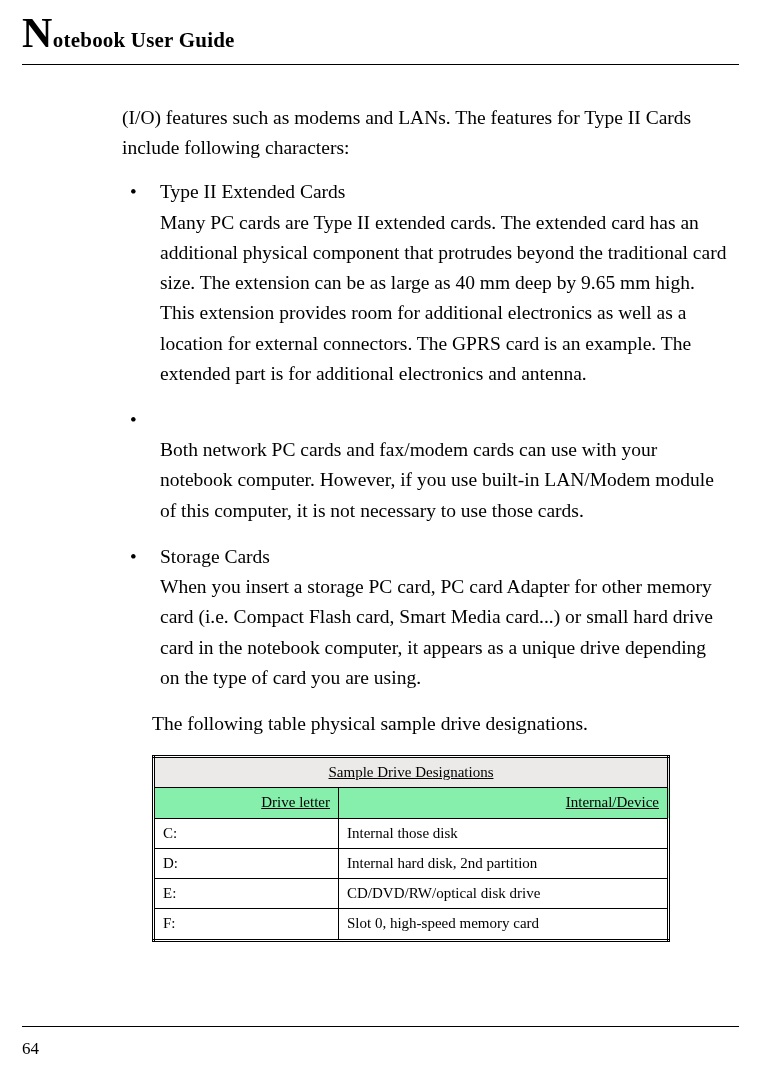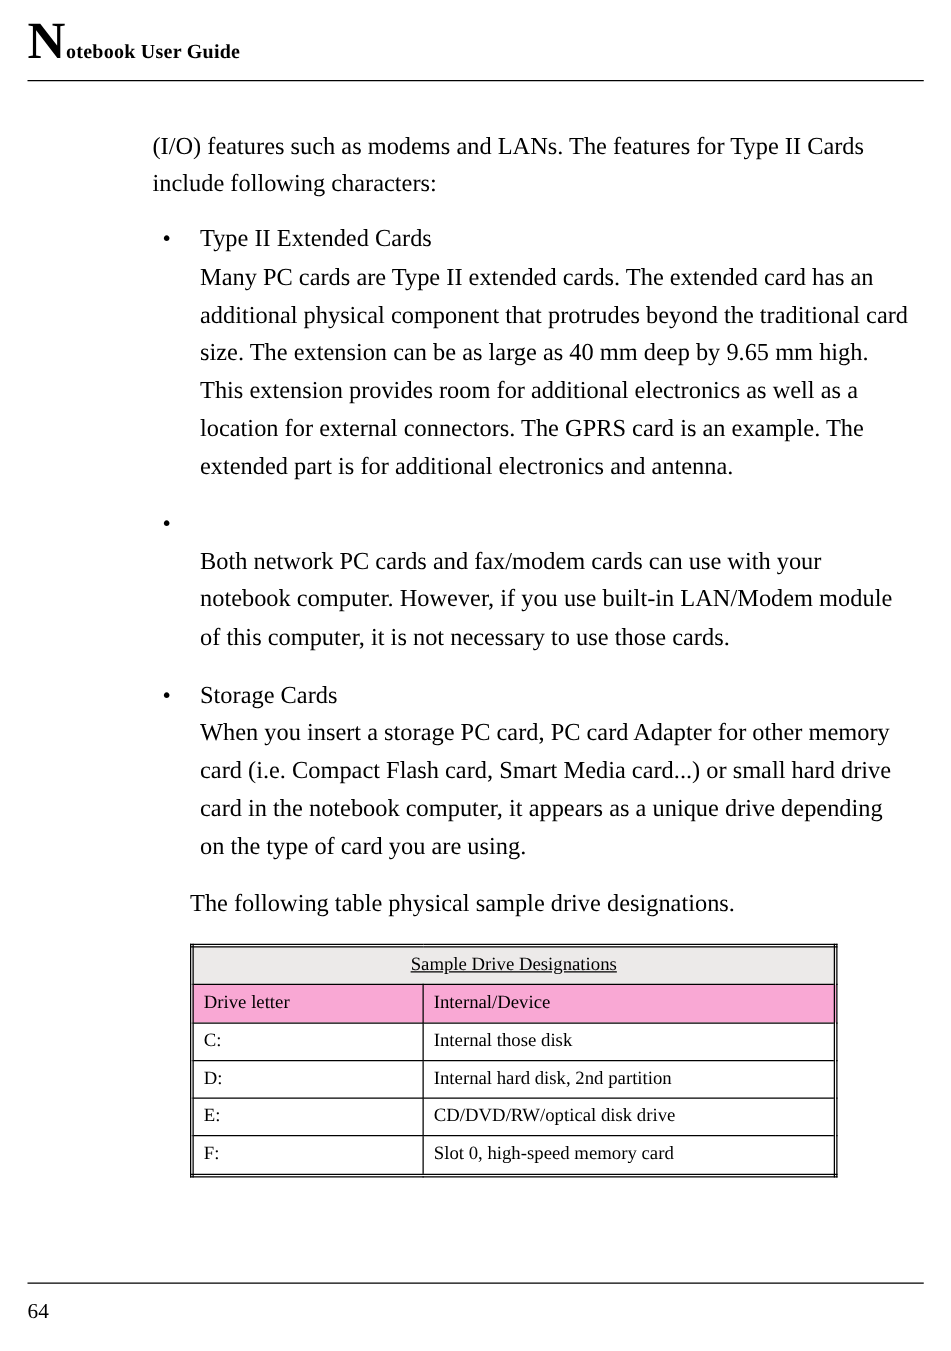--- a/index.html
+++ b/index.html
@@ -23,21 +23,21 @@
       border-bottom: 1.5px solid #000;
       margin-bottom: 38px;
     }
     .big-n {
       font-size: 42px;
       font-weight: bold;
       line-height: 1;
       letter-spacing: 0.5px;
     }
     .header-rest {
-      font-size: 16px;
+      font-size: 21px;
       font-weight: bold;
       letter-spacing: 0.2px;
     }
     .content {
       padding-left: 100px;
       padding-right: 12px;
       font-size: 19.5px;
       line-height: 1.55;
     }
     .intro-para {
@@ -79,22 +79,23 @@
       font-weight: normal;
       text-align: left;
       vertical-align: top;
     }
     table .thead-row td {
       background: #eceae9;
       text-align: center;
       text-decoration: underline;
     }
     table .sub-head td {
-      background: #f9a8d4;
-      text-align: left;
+      background: #86efac;
+      text-align: right;
+      text-decoration: underline;
     }
     table .col-a {
       width: 185px;
     }
     .footer-rule {
       position: absolute;
       bottom: 54px;
       left: 22px;
       right: 22px;
       border-top: 1px solid #000;

